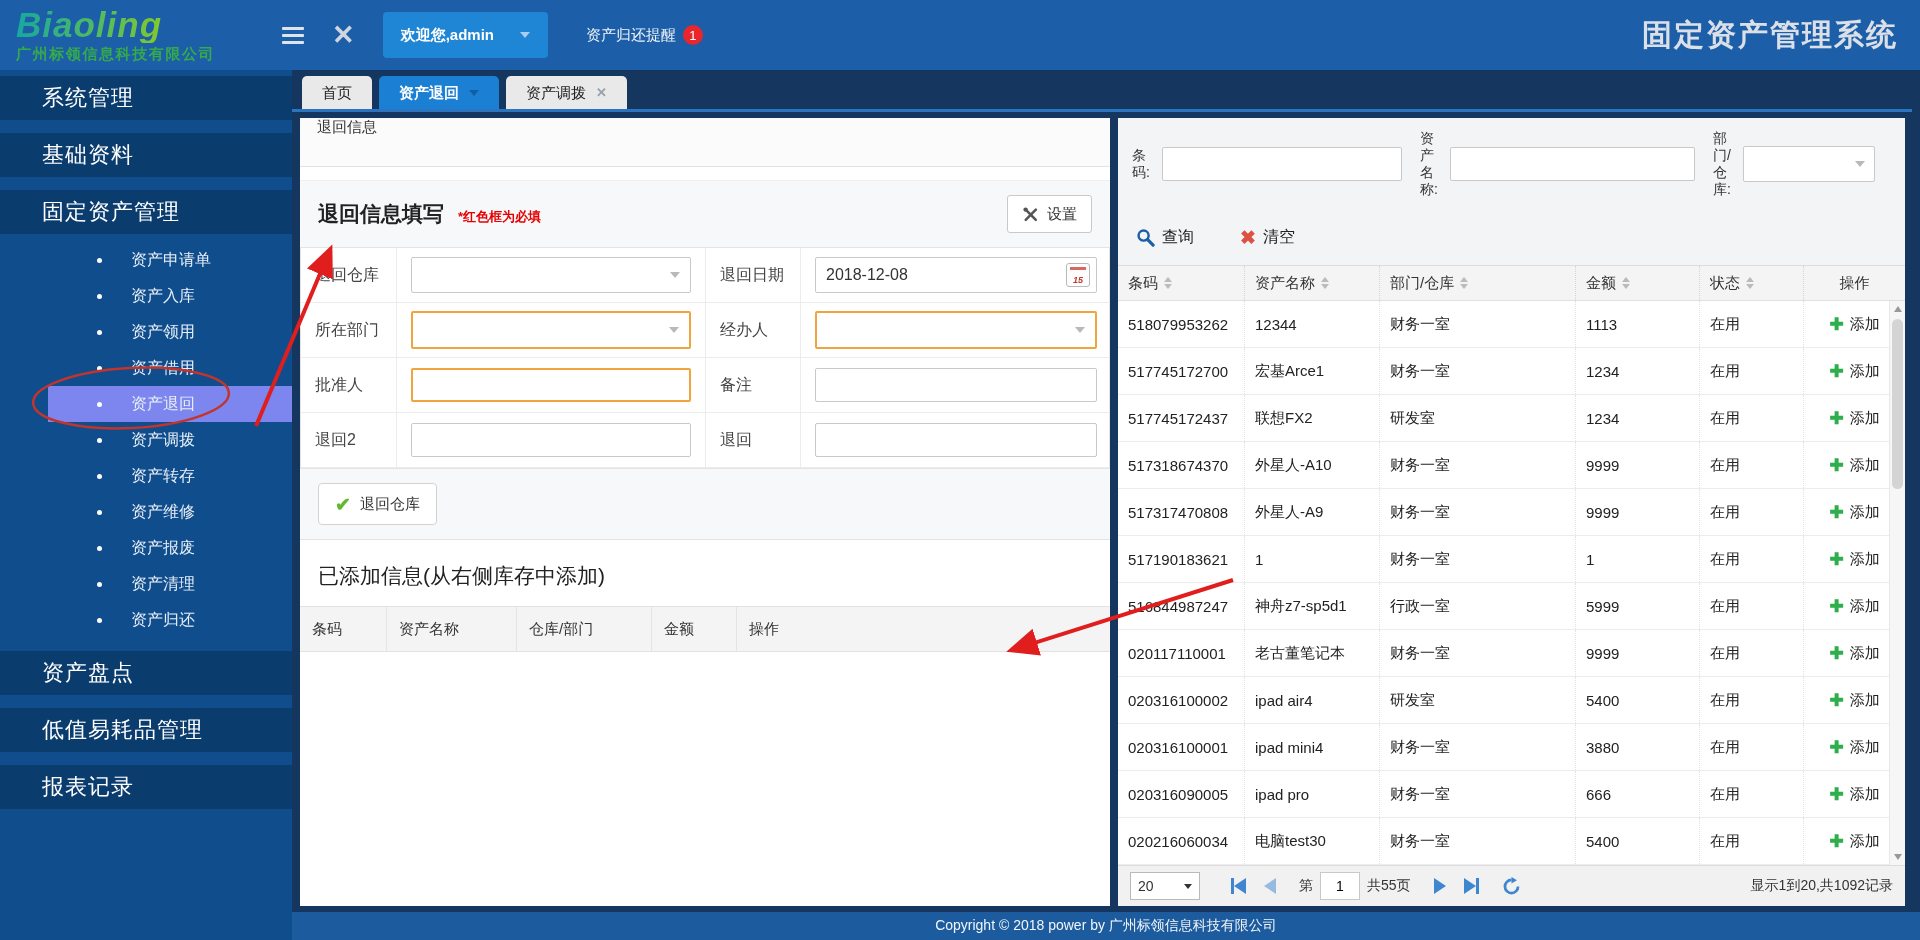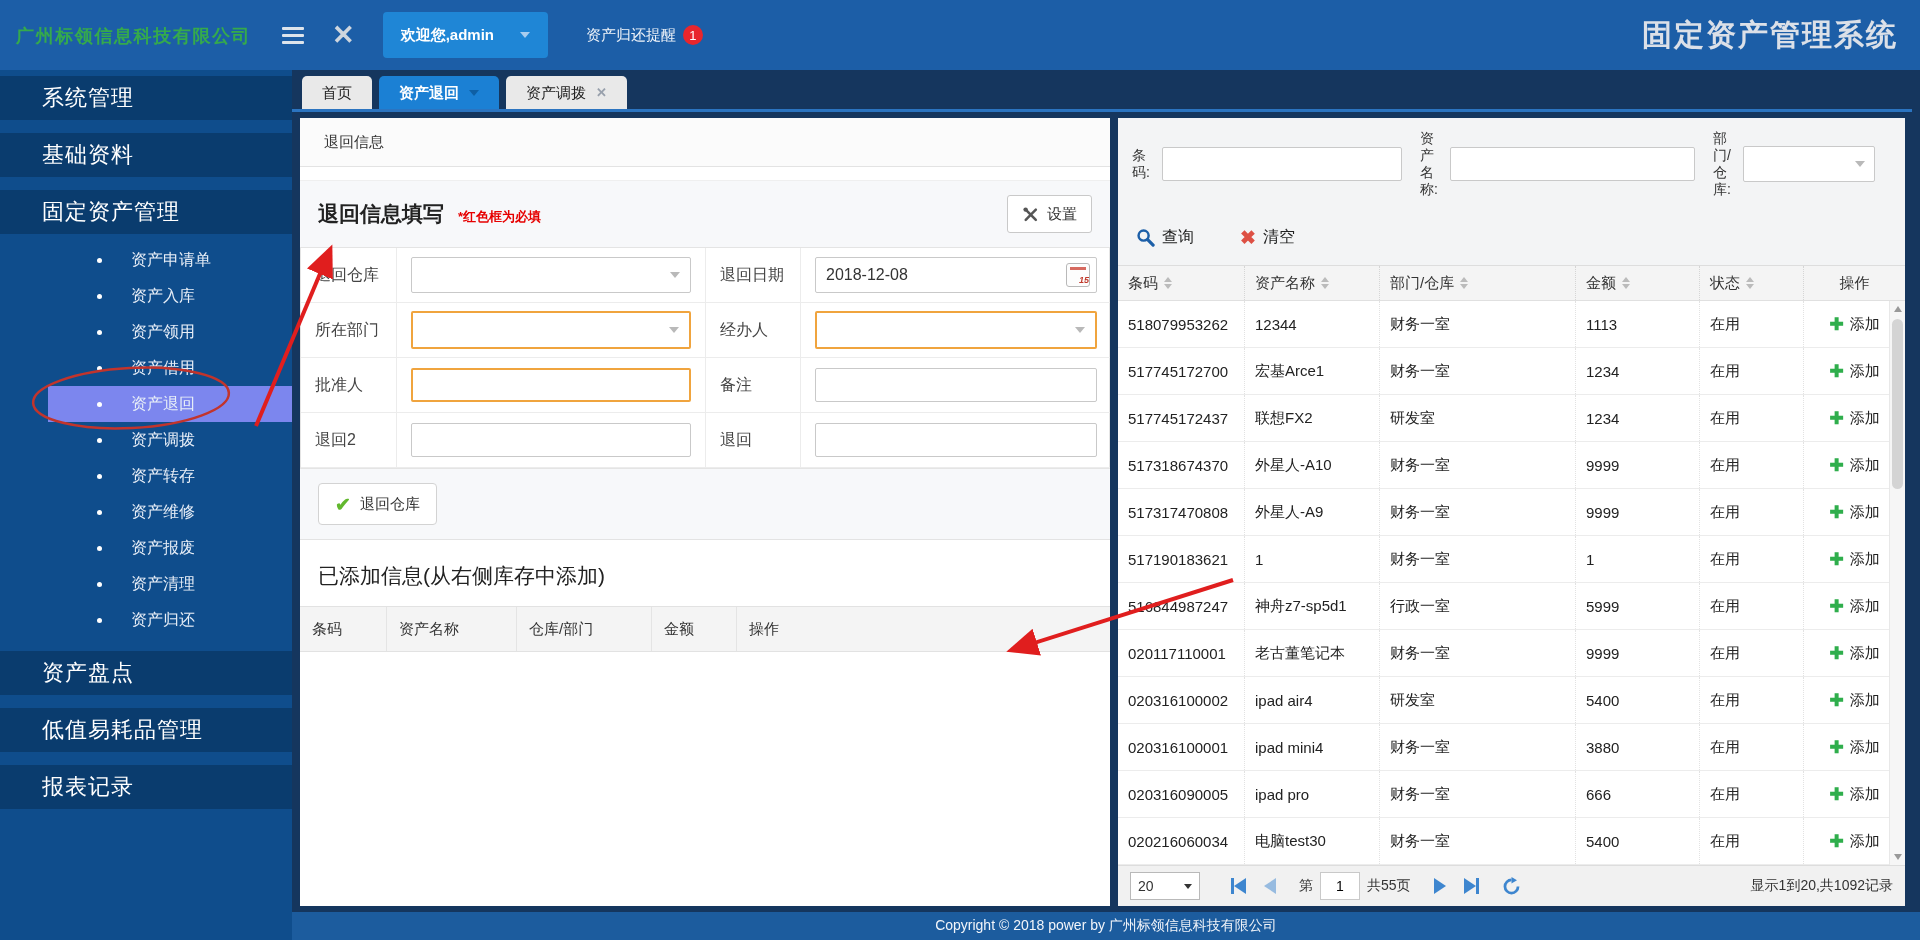--- a/index.html
+++ b/index.html
@@ -6,21 +6,21 @@
   body{font-family:"Liberation Sans",sans-serif}
   .page{position:relative;width:1920px;height:940px;background:#15365e;overflow:hidden}
 
   
   .topbar{position:absolute;top:0;left:0;right:0;height:70px;background:#1c5ea7;display:flex;align-items:center;z-index:5}
   .logo{width:252px;padding-left:16px;display:flex;flex-direction:column;justify-content:center}
   .logo-text{font-style:italic;font-weight:bold;font-size:35px;line-height:36px;letter-spacing:1px;color:#7cc832}
   @supports (-webkit-background-clip:text){
     .logo-text{background:linear-gradient(90deg,#17a8a0,#7cc832 55%,#c9dc00);-webkit-background-clip:text;-webkit-text-fill-color:transparent}
   }
-  .logo-sub{font-size:18px;font-weight:bold;color:#35aa4c;letter-spacing:1.6px;margin-top:2px}
+  .logo-sub{font-size:15px;font-weight:bold;color:#35aa4c;letter-spacing:1.6px;margin-top:2px}
   .hamburger{display:flex;flex-direction:column;gap:4px;margin-left:14px;cursor:pointer}
   .hamburger i{width:22px;height:3px;background:#dde4ec;border-radius:1px}
   .close-x{color:#cfd6de;font-size:27px;font-weight:bold;margin:0 28px;cursor:pointer;line-height:1}
   .admin-btn{height:46px;background:#1f86d6;border-radius:4px;color:#fff;display:flex;align-items:center;padding:0 18px;font-size:15px;cursor:pointer}
   .admin-btn b{font-weight:bold}
   .caret{width:0;height:0;border-left:5px solid transparent;border-right:5px solid transparent;border-top:6px solid #a9cdef;margin-left:26px}
   .reminder{margin-left:38px;color:#eef3f9;font-size:15px;display:flex;align-items:center;cursor:pointer}
   .badge{background:#e8262d;color:#fff;border-radius:50%;width:20px;height:20px;font-size:13px;display:flex;align-items:center;justify-content:center;margin-left:7px}
   .sys-title{margin-left:auto;margin-right:22px;font-size:30px;color:#dbe0e8;font-weight:bold;letter-spacing:2px}
 
@@ -38,42 +38,42 @@
   .tabbar{position:absolute;left:292px;right:8px;top:70px;height:39px;border-bottom:3px solid #2b74c0;display:flex;align-items:flex-end;padding-left:10px;box-sizing:content-box}
   .tab{height:33px;line-height:33px;background:#e9e9e9;color:#222;border-radius:5px 5px 0 0;padding:0 20px;font-size:15px;margin-right:7px;display:flex;align-items:center;cursor:pointer}
   .tab.active{background:#1b80d4;color:#fff;font-weight:bold}
   .tab-caret{width:0;height:0;border-left:5px solid transparent;border-right:5px solid transparent;border-top:6px solid #0e5fa4;margin-left:10px}
   .tab-close{color:#98a0ac;font-size:13px;margin-left:10px;font-weight:bold;cursor:pointer}
 
   
   .panel{position:absolute;top:118px;background:#fff;display:flex;flex-direction:column;overflow:hidden}
   .panel-left{left:300px;width:810px;height:788px}
   .panel-right{left:1118px;width:787px;height:788px}
-  .p-header{height:48px;min-height:48px;background:#fbfbfb;border-bottom:1px solid #e3e3e3;display:flex;align-items:center;padding:0 24px;font-size:15px;color:#333}
+  .p-header{height:48px;min-height:48px;background:#fbfbfb;border-bottom:1px solid #e3e3e3;display:flex;padding:0 17px;font-size:15px;color:#333}
   .dbl-chev{margin-left:auto;color:#9fb0c0;font-size:20px;line-height:1;cursor:pointer}
   .white-strip{height:13px;min-height:13px;background:#fff;border-bottom:1px solid #efefef}
 
   
   .form-sec{background:#f7f8fa}
   .form-title-row{display:flex;align-items:center;padding:14px 18px}
   .form-title{font-size:21px;font-weight:bold;color:#222}
   .req{color:#e60000;font-size:13px;font-weight:bold;margin-left:14px;margin-top:5px}
   .settings-btn{margin-left:auto;background:#fff;border:1px solid #c9c9c9;border-radius:3px;height:36px;padding:0 14px;display:flex;align-items:center;font-size:15px;color:#333;cursor:pointer}
   .settings-btn svg{margin-right:8px}
   .form-table{display:grid;grid-template-columns:96px 309px 95px 310px;border:1px solid #e4e4e4;background:#fff}
   .flabel{display:flex;align-items:center;padding-left:14px;font-size:16px;color:#444;height:54px;border-right:1px solid #ececec;border-bottom:1px solid #ececec}
   .ffield{display:flex;align-items:center;padding:0 14px;border-right:1px solid #ececec;border-bottom:1px solid #ececec}
   .ffield:nth-child(4n){border-right:none}
   .sel{position:relative;height:34px;flex:1;background:#fff;border:1px solid #c9c9c9;border-radius:2px;cursor:pointer}
   .sel .car{position:absolute;right:10px;top:14px;width:0;height:0;border-left:5px solid transparent;border-right:5px solid transparent;border-top:6px solid #b9b9b9}
   .txt{height:34px;flex:1;background:#fff;border:1px solid #c9c9c9;border-radius:2px;font-size:15px;color:#333;padding:0 8px;box-sizing:border-box;font-family:"Liberation Sans",sans-serif}
   .req-b{border:2px solid #f0a43e !important}
   .date-box{display:flex;align-items:center;justify-content:space-between;height:34px;flex:1;border:1px solid #c9c9c9;background:#fff;padding:0 6px 0 10px;border-radius:2px}
   .date-val{font-size:16px;color:#333}
-  .cal{position:relative;width:22px;height:22px;border:1px solid #b9b9b9;border-radius:3px;background:#fdfdfd;display:flex;align-items:flex-end;justify-content:flex-end;cursor:pointer}
+  .cal{position:relative;width:22px;height:22px;border:1px solid #b9b9b9;border-radius:3px;background:#fdfdfd;display:flex;align-items:flex-end;justify-content:center;cursor:pointer}
   .cal::before{content:"";position:absolute;top:3px;left:3px;right:3px;height:3px;background:#d66a60}
   .cal b{font-size:9px;color:#c0392b;font-weight:bold;line-height:12px}
   .btn-row{padding:14px 18px;background:#f7f8fa;border-bottom:1px solid #e3e3e3}
   .return-btn{display:inline-flex;align-items:center;background:#fff;border:1px solid #d3d3d3;border-radius:4px;height:40px;padding:0 16px;font-size:15px;color:#333;cursor:pointer}
   .check{color:#62b82e;font-size:19px;margin-right:9px;font-weight:bold}
   .added-title{padding:22px 18px 16px;font-size:21px;font-weight:normal;color:#222;background:#fff}
   .added-head{display:grid;grid-template-columns:87px 130px 135px 85px 1fr;border-top:1px solid #e2e2e2;border-bottom:1px solid #e2e2e2;background:#f4f4f4;height:44px}
   .acell{display:flex;align-items:center;padding-left:12px;font-size:15px;color:#333;border-right:1px solid #e4e4e4}
   .acell:last-child{border-right:none}
   .added-body{flex:1;background:#fff}
@@ -127,20 +127,21 @@
   
   .ann{position:absolute;left:0;top:0;pointer-events:none;z-index:40}
 </style>
 </head>
 <body>
 
 <div class="page">
 
   <div class="topbar">
     <div class="logo">
+      <div class="logo-text">Biaoling</div>
       <div class="logo-sub">广州标领信息科技有限公司</div>
     </div>
     <div class="hamburger">
         <i></i>
         <i></i>
         <i></i>
       </div>
     <div class="close-x">✕</div>
     <div class="admin-btn">
       <b>欢迎您,admin</b>

